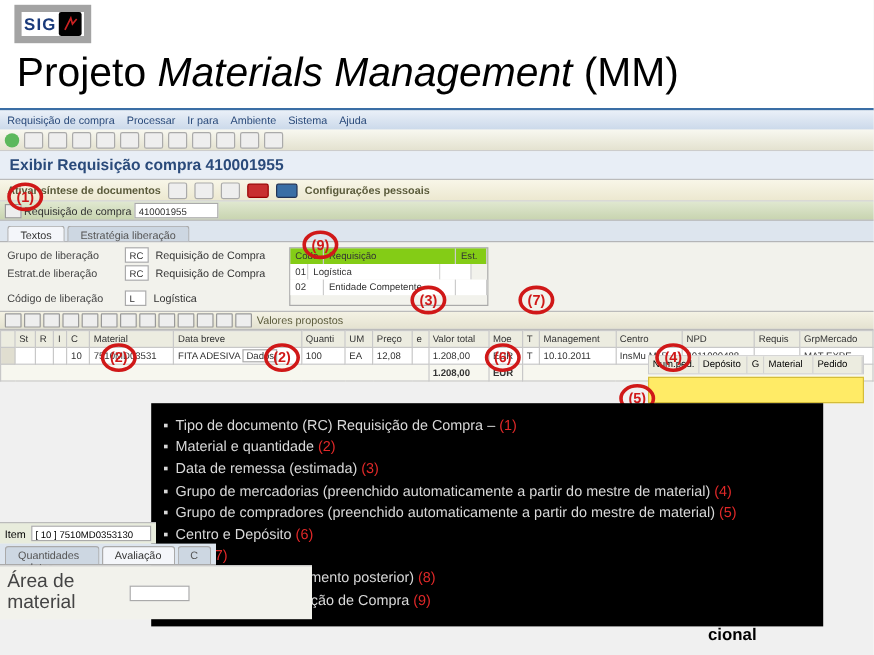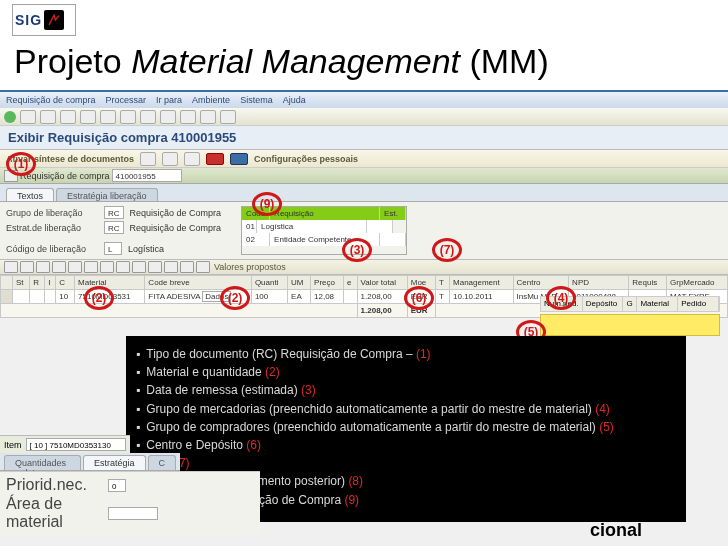--- a/index.html
+++ b/index.html
@@ -1,17 +1,17 @@
 <!DOCTYPE html>
 <html><head>
 <meta charset="utf-8">
 <style>
   * { box-sizing: border-box; margin: 0; padding: 0; }
   body { width: 728px; height: 546px; background: #fff; font-family: Arial, sans-serif; position: relative; overflow: hidden; }
-  .logo { position: absolute; top: 4px; left: 12px; width: 64px; height: 32px; background: #fff; border: 1px solid #a3a3a3; display: flex; align-items: center; padding: 2px; }
+  .logo { position: absolute; top: 4px; left: 12px; width: 64px; height: 32px; background: #fff; border: 6px solid #a3a3a3; display: flex; align-items: center; padding: 2px; }
   .logo-text { font-weight: bold; font-size: 14px; color: #1a3a7a; letter-spacing: 1px; }
   .logo-badge { width: 20px; height: 20px; background: #000; border-radius: 2px; margin-left: 2px; display:flex; align-items:center; justify-content:center; }
   .logo-badge svg { width:14px; height:14px; }
   .slide-title { position: absolute; top: 42px; left: 14px; font-size: 34px; color: #000; }
   .slide-title em { font-style: italic; }
 
   .sap-window { position: absolute; top: 90px; left: 0; width: 728px; height: 456px; background: #f0f0f0; border-top: 2px solid #3a6ea5; font-size: 9px; color: #333; }
   .sap-menubar { background: linear-gradient(#eaf0f8,#cbd9ea); height: 16px; display: flex; align-items: center; gap: 10px; padding: 0 6px; color: #2a4a7a; }
   .sap-toolbar { background: linear-gradient(#f8f8f0,#e4e2d0); height: 18px; display: flex; align-items: center; gap: 4px; padding: 0 4px; border-bottom: 1px solid #ccc; }
   .tb-btn { width: 16px; height: 14px; background: #eee; border: 1px solid #aaa; border-radius: 2px; }
@@ -53,36 +53,36 @@
   .legend-box .li { display:flex; gap:6px; margin:2px 0; line-height:1.35; }
   .legend-box .bullet { color:#d8d8d8; }
   .legend-box .num { color:#e02828; }
 
   .item-strip { position:absolute; top:435px; left:0; width:130px; height:18px; background:#e8ecdc; border-top:1px solid #bbb; display:flex; align-items:center; gap:4px; padding:0 4px; font-size:9px; }
   .lower-tabs { position:absolute; top:453px; left:0; width:180px; height:18px; background:#dde5ee; display:flex; gap:2px; padding:2px 4px 0; border-bottom:1px solid #aaa; }
   .lower-block { position:absolute; top:471px; left:0; width:260px; background:#f2f2ec; padding:3px 6px; border-top:1px solid #ccc; }
   .lower-block .frow { margin:1px 0; }
   .lower-block .flabel { width:96px; }
 
-  .footer-word { position:absolute; top:520px; left:590px; font-size:18px; font-weight:bold; color:#000; }
+  .footer-word { position:absolute; top:520px; left:590px; font-size:14px; font-weight:bold; color:#000; }
 </style>
 </head>
 <body>
 
 <div class="logo">
   <span class="logo-text">SIG</span>
   <span class="logo-badge">
     <svg viewBox="0 0 20 20">
         <path d="M3 17 L10 3 L12 10 L17 4" fill="none" stroke="#c22" stroke-width="2"></path>
       </svg>
   </span>
 </div>
 
 <div class="slide-title">
-  <span>Projeto </span><em>Material Management</em><span> (MM)</span>
+  <span>Projeto </span><em>Materials Management</em><span> (MM)</span>
 </div>
 
 <div class="sap-window">
   <div class="sap-menubar">
     <span>Requisição de compra</span>
     <span>Processar</span>
     <span>Ir para</span>
     <span>Ambiente</span>
     <span>Sistema</span>
     <span>Ajuda</span>
@@ -176,21 +176,21 @@
 
   <table class="grid">
     <tbody>
         <tr>
       <th style="width:12px"></th>
       <th>St</th>
       <th>R</th>
       <th>I</th>
       <th>C</th>
       <th>Material</th>
-      <th>Code breve</th>
+      <th>Data breve</th>
       <th>Quanti</th>
       <th>UM</th>
       <th>Preço</th>
       <th>e</th>
       <th>Valor total</th>
       <th>Moe</th>
       <th>T</th>
       <th>Management</th>
       <th>Centro</th>
       <th>NPD</th>
@@ -286,28 +286,24 @@
       <span><span>Liberação da Requisição de Compra </span><span class="num">(9)</span></span>
     </div>
 </div>
 
 <div class="item-strip">
   <span>Item</span>
   <span class="fbox" style="min-width:90px">[ 10 ] 7510MD0353130  FITA ADESIV</span>
 </div>
 <div class="lower-tabs">
   <div class="tab inactive">Quantidades e datas</div>
-  <div class="tab">Estratégia</div>
+  <div class="tab">Avaliação</div>
   <div class="tab inactive">C</div>
 </div>
 <div class="lower-block">
-  <div class="frow">
-    <span class="flabel">Priorid.nec.</span>
-    <span class="fbox">0</span>
-  </div>
   <div class="frow">
     <span class="flabel">Área de material</span>
     <span class="fbox" style="min-width:50px"></span>
   </div>
 
 </div>
 
 <div class="footer-word">cional</div>
 
 </body></html>

